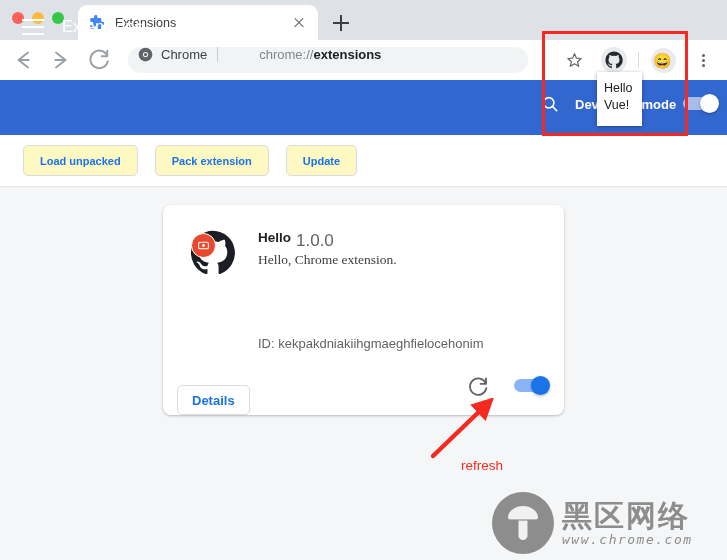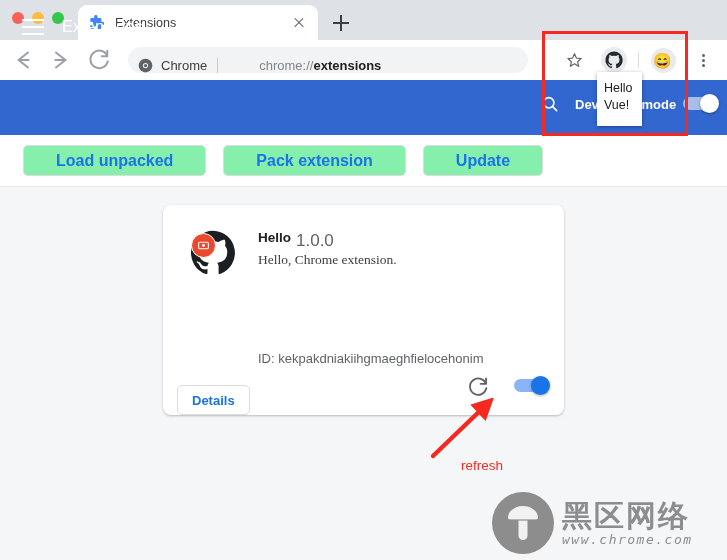--- a/index.html
+++ b/index.html
@@ -60,21 +60,21 @@
     position: absolute; left: 0; top: 40px; width: 727px; height: 40px;
     background: #fff; display: flex; align-items: center;
   }
   .nav-icon {
     width: 30px; height: 30px; margin-left: 8px; position: relative;
     flex: 0 0 auto; cursor: pointer;
   }
   .omnibox {
     position: absolute; left: 128px; top: 7px; width: 400px; height: 26px;
     background: #f1f3f4; border-radius: 13px;
-    display: flex; align-items: flex-end; padding: 0 10px;
+    display: flex; align-items: flex-start; padding: 0 10px;
   }
   .chrome-logo { width: 15px; height: 15px; flex: 0 0 auto; }
   .omni-label { font-size: 13px; color: #3c4043; margin-left: 8px; }
   .omni-sep {
     width: 1px; height: 15px; background: #c9ccce; margin: 0 10px;
   }
   .omni-url { font-size: 13px; color: #80868b; white-space: nowrap; margin-left: 31px; }
   .omni-url b { color: #202124; font-weight: 700; }
 
   .tb-right {
@@ -142,23 +142,23 @@
     box-shadow: 0 1px 3px rgba(0,0,0,.35);
   }
 
   
   .actionbar {
     position: absolute; left: 0; top: 135px; width: 727px; height: 52px;
     background: #fff; border-bottom: 1px solid #e4e6e8;
     display: flex; align-items: center; padding-left: 23px; gap: 17px;
   }
   .btn-outline {
-    height: 31px; padding: 0 32px; border: 1px solid #dadce0;
-    border-radius: 5px; background: #86efac; color: #1a73e8;
-    font-size: 16px; font-weight: 700; cursor: pointer;
+    height: 31px; padding: 0 16px; border: 1px solid #dadce0;
+    border-radius: 5px; background: #fef9c3; color: #1a73e8;
+    font-size: 11px; font-weight: 700; cursor: pointer;
     font-family: "Liberation Sans", sans-serif;
   }
 
   
   .card {
     position: absolute; left: 163px; top: 205px; width: 401px; height: 210px;
     background: #fff; border-radius: 8px;
     box-shadow: 0 1px 3px rgba(0,0,0,.16), 0 1px 2px rgba(0,0,0,.10);
   }
   .card-icon { position: absolute; left: 25px; top: 23px; width: 50px; height: 50px; }
@@ -174,21 +174,21 @@
   }
   .card-version {
     position: absolute; left: 133px; top: 26px;
     font-size: 17px; color: #5f6368;
   }
   .card-desc {
     position: absolute; left: 95px; top: 47px;
     font-size: 13.5px; color: #3c4043; font-family: Liberation Serif, serif;
   }
   .card-id {
-    position: absolute; left: 95px; top: 146px;
+    position: absolute; left: 95px; top: 131px;
     font-size: 13px; color: #5f6368;
   }
   .card-footer {
     position: absolute; left: 0; bottom: 0; width: 401px; height: 55px;
     display: flex; align-items: flex-end; padding: 0 14px;
   }
   .btn-card {
     height: 30px; padding: 0 14px; border: 1px solid #dadce0;
     border-radius: 5px; background: #fff; color: #1a73e8;
     font-size: 13px; font-weight: 700; cursor: pointer; margin-right: 11px;

